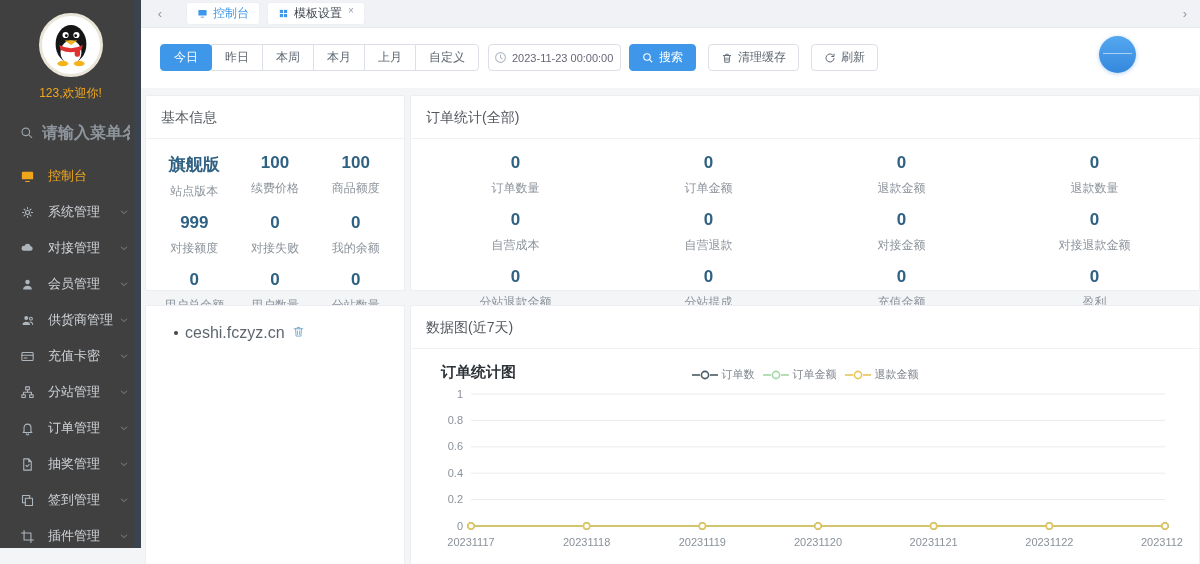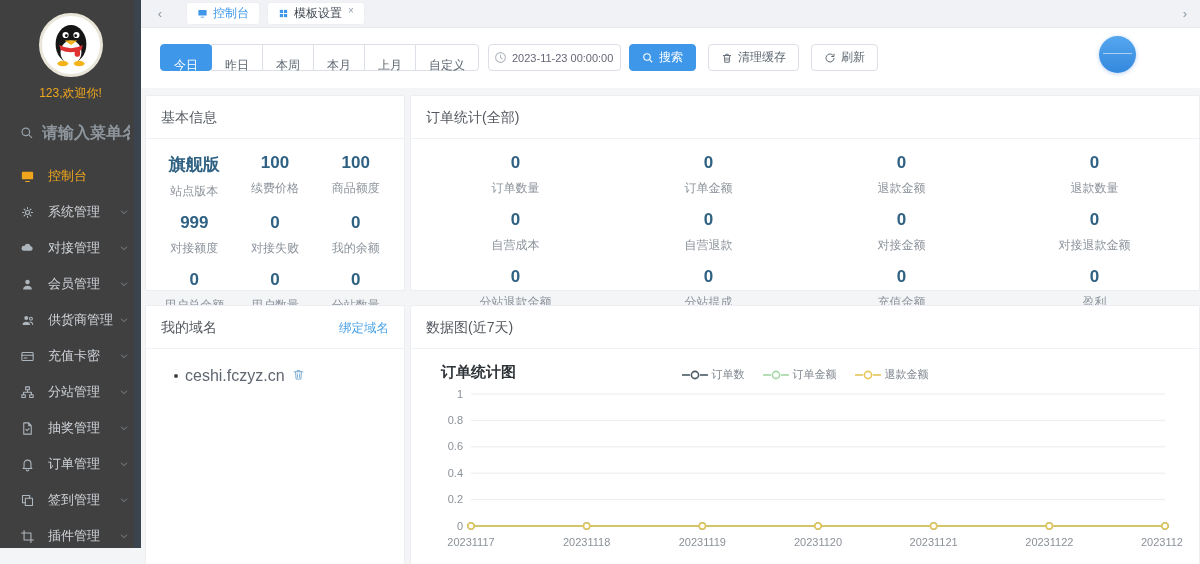--- a/index.html
+++ b/index.html
@@ -31,21 +31,21 @@
   .tab-arrow { color:#8b97a3; font-size:13px; width:18px; text-align:center; cursor:pointer; }
   .tab-arrow.right { position:absolute; right:6px; }
   .tabs { display:flex; gap:9px; margin-left:18px; }
   .tab { display:flex; align-items:center; gap:5px; background:#fff; border-radius:2px; height:21px; padding:0 10px; font-size:12px; color:#424a52; cursor:pointer; box-shadow:0 0 2px rgba(0,0,0,.06); }
   .tab svg { width:11px; height:11px; color:#3e97e8; }
   .tab.blue-text { color:#3e97e8; }
   .tab .tab-close { font-size:10px; color:#98a1aa; margin:-7px 0 0 1px; cursor:pointer; }
 
   .toolbar { position:relative; height:60px; background:#fff; padding:16px 0 0 19px; display:flex; align-items:flex-start; }
   .fgroup { display:flex; }
-  .fbtn { height:27px; padding:8px 13px; font-size:12px; color:#5e6872; background:#fff; border:1px solid #dcdfe6; margin-right:-1px; cursor:pointer; line-height:25px; }
+  .fbtn { height:27px; padding:0 13px; font-size:12px; color:#5e6872; background:#fff; border:1px solid #dcdfe6; margin-right:-1px; cursor:pointer; line-height:25px; }
   .fbtn:first-child { border-radius:4px 0 0 4px; }
   .fbtn:last-child { border-radius:0 4px 4px 0; }
   .fbtn.active { background:#3e97e8; border-color:#3e97e8; color:#fff; border-radius:4px; position:relative; z-index:1; }
   .date-wrap { position:relative; margin-left:10px; }
   .date-wrap svg { position:absolute; left:6px; top:7px; width:13px; height:13px; color:#b3b9c0; }
   .date-input { width:133px; height:27px; border:1px solid #dcdfe6; border-radius:4px; padding:0 4px 0 23px; font-size:11px; color:#667; outline:none; white-space:nowrap; overflow:hidden; }
   .btn { height:27px; display:inline-flex; align-items:center; gap:5px; font-size:12px; border-radius:4px; padding:0 12px; cursor:pointer; border:1px solid #dcdfe6; background:#fff; color:#5e6872; }
   .btn svg { width:12px; height:12px; }
   .btn.primary { background:#3e97e8; border-color:#3e97e8; color:#fff; margin-left:8px; }
   .btn.ghost { margin-left:12px; }
@@ -69,21 +69,21 @@
   .stat .l { font-size:12px; color:#8c939b; margin-top:7px; }
 
   .bind-link { font-size:12.5px; color:#4aa3e8; cursor:pointer; font-weight:normal; }
   .domain-list { padding:18px 0 0 28px; }
   .domain-item { display:flex; align-items:center; gap:7px; font-size:16px; color:#5f6670; }
   .domain-item .dot { width:4px; height:4px; border-radius:50%; background:#444; flex:none; }
   .domain-item svg { width:13px; height:13px; color:#77a9cf; cursor:pointer; }
 
   .chart-title-row { position:relative; display:flex; align-items:flex-start; padding:14px 0 2px 30px; }
   .chart-title { font-size:15px; font-weight:700; color:#2e3338; }
-  .legend { position:absolute; left:0; right:0; top:18px; display:flex; justify-content:center; gap:18px; pointer-events:none; }
+  .legend { position:absolute; left:0; right:0; top:18px; display:flex; justify-content:center; gap:8px; pointer-events:none; }
   .legend-item { display:flex; align-items:center; gap:4px; font-size:11px; color:#7c838b; pointer-events:auto; cursor:pointer; }
   .legend-item svg { width:26px; height:10px; }
 </style>
 </head>
 <body>
 
 <div class="app">
 
   <aside class="sidebar">
     <div class="avatar-wrap">
@@ -190,35 +190,35 @@
             </svg>
           </span>
           <span>分站管理</span>
           <svg class="chev" viewBox="0 0 24 24" fill="none" stroke="currentColor" stroke-width="2.4">
             <path d="M5 9l7 7 7-7"></path>
           </svg>
         </div>
         <div class="menu-item">
           <span class="mi-icon">
             <svg class="" viewBox="0 0 24 24" fill="none" stroke="currentColor" stroke-width="1.7" stroke-linecap="round" stroke-linejoin="round">
+              <path d="M6.5 16.5v-6a5.5 5.5 0 0 1 11 0v6l1.5 2h-14zM10 20.5a2 2 0 0 0 4 0"></path>
+            </svg>
+          </span>
+          <span>订单管理</span>
+          <svg class="chev" viewBox="0 0 24 24" fill="none" stroke="currentColor" stroke-width="2.4">
+            <path d="M5 9l7 7 7-7"></path>
+          </svg>
+        </div>
+        <div class="menu-item">
+          <span class="mi-icon">
+            <svg class="" viewBox="0 0 24 24" fill="none" stroke="currentColor" stroke-width="1.7" stroke-linecap="round" stroke-linejoin="round">
               <path d="M6 3h8l4 4.5V21H6zM14 3v4.5h4M9.5 13.5l2 2 3-3.5"></path>
             </svg>
           </span>
           <span>抽奖管理</span>
-          <svg class="chev" viewBox="0 0 24 24" fill="none" stroke="currentColor" stroke-width="2.4">
-            <path d="M5 9l7 7 7-7"></path>
-          </svg>
-        </div>
-        <div class="menu-item">
-          <span class="mi-icon">
-            <svg class="" viewBox="0 0 24 24" fill="none" stroke="currentColor" stroke-width="1.7" stroke-linecap="round" stroke-linejoin="round">
-              <path d="M6.5 16.5v-6a5.5 5.5 0 0 1 11 0v6l1.5 2h-14zM10 20.5a2 2 0 0 0 4 0"></path>
-            </svg>
-          </span>
-          <span>订单管理</span>
           <svg class="chev" viewBox="0 0 24 24" fill="none" stroke="currentColor" stroke-width="2.4">
             <path d="M5 9l7 7 7-7"></path>
           </svg>
         </div>
         <div class="menu-item">
           <span class="mi-icon">
             <svg class="" viewBox="0 0 24 24" fill="none" stroke="currentColor" stroke-width="1.7" stroke-linecap="round" stroke-linejoin="round">
               <rect x="8.5" y="8.5" width="11.5" height="11.5"></rect>
               <path d="M15.5 8.5v-4.5H4v11.5h4.5"></path>
             </svg>
@@ -403,24 +403,20 @@
               <div class="l">充值金额</div>
             </div>
             <div class="stat">
               <div class="v">0</div>
               <div class="l">盈利</div>
             </div>
           </div>
       </div>
 
       <div class="card card-domains">
-        <div class="card-head">
-          <span>我的域名</span>
-          <span class="bind-link">绑定域名</span>
-        </div>
         <div class="domain-list" id="domainList">
             <div class="domain-item">
               <span class="dot"></span>
               <span>ceshi.fczyz.cn</span>
               <span><svg class="" viewBox="0 0 24 24" fill="none" stroke="currentColor" stroke-width="1.7" stroke-linecap="round" stroke-linejoin="round">
                   <path d="M4 7h16M9.5 7V4.5h5V7M6.5 7l1 13.5h9l1-13.5M10 11v6.5M14 11v6.5"></path>
                 </svg></span>
             </div>
           </div>
       </div>

